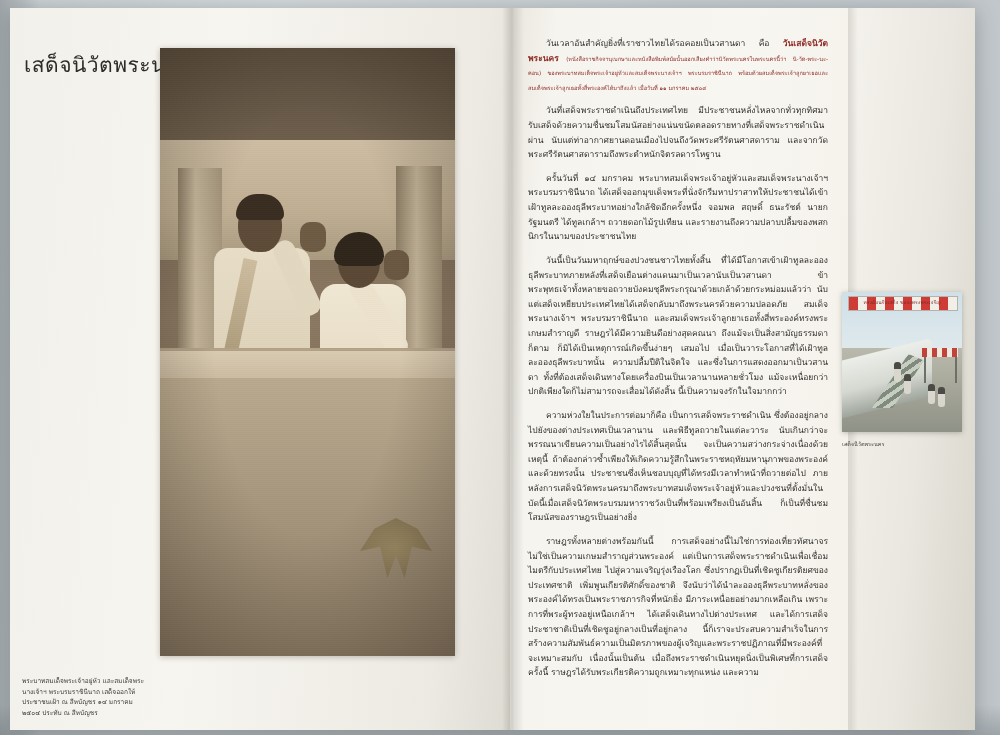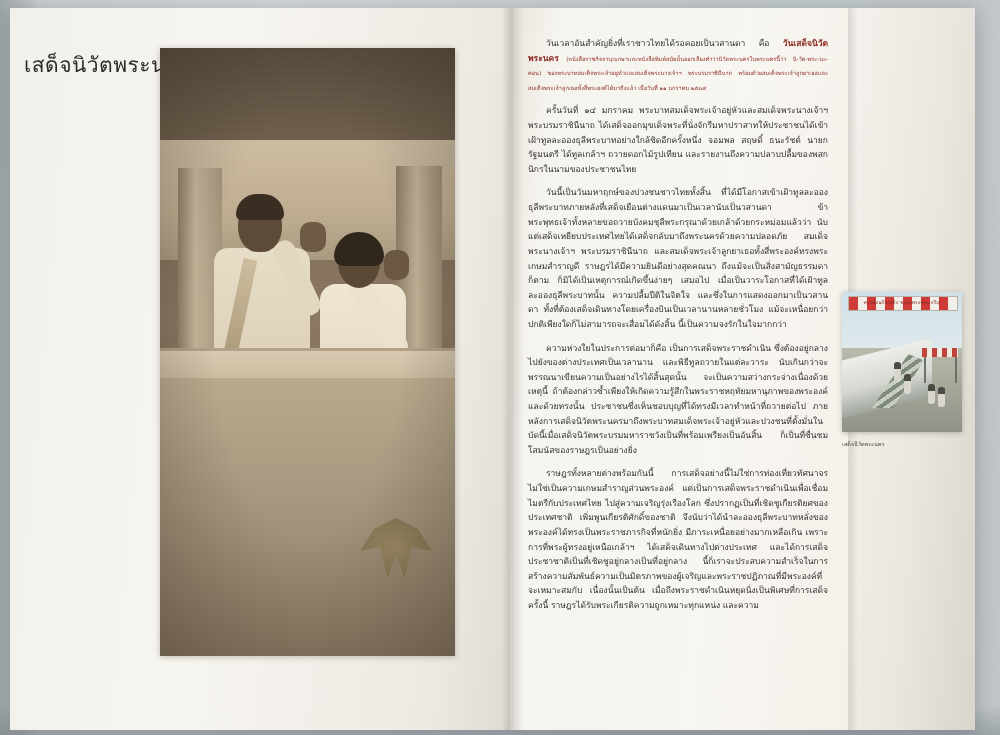--- a/index.html
+++ b/index.html
@@ -381,26 +381,28 @@
     <div class="baluster" style="left:38px"></div>
     <div class="baluster" style="left:68px"></div>
     <div class="baluster" style="left:98px"></div>
     <div class="baluster" style="left:128px"></div>
     <div class="bldg-lower"></div>
     <div class="photo-emblem"></div>
     <div class="photo-vignette"></div>
     <div class="photo-grain"></div>
   </div>
 
+  <div class="left-caption">พระบาทสมเด็จพระเจ้าอยู่หัว และสมเด็จพระนางเจ้าฯ พระบรมราชินีนาถ เสด็จออกให้ประชาชนเฝ้า ณ สีหบัญชร ๑๔ มกราคม ๒๕๐๔ ประทับ ณ สีหบัญชร</div>
 
   <div class="text-col">
     <p>
       <span>วันเวลาอันสำคัญยิ่งที่เราชาวไทยได้รอคอยเป็นวสานดา คือ </span><span class="kw-red">วันเสด็จนิวัตพระนคร</span>
       <span class="sub-red">(หนังสือราชกิจจานุเบกษาและหนังสือพิมพ์สมัยนั้นออกเสียงคำว่านิวัตพระนครในพระนครนี้ว่า นิ-วัด-พระ-นะ-คอน) ของพระบาทสมเด็จพระเจ้าอยู่หัวและสมเด็จพระนางเจ้าฯ พระบรมราชินีนาถ พร้อมด้วยสมเด็จพระเจ้าลูกยาเธอและสมเด็จพระเจ้าลูกเธอทั้งสี่พระองค์ได้มาถึงแล้ว เมื่อวันที่ ๑๑ มกราคม ๒๕๐๔</span>
     </p>
+    <p>วันที่เสด็จพระราชดำเนินถึงประเทศไทย มีประชาชนหลั่งไหลจากทั่วทุกทิศมารับเสด็จด้วยความชื่นชมโสมนัสอย่างแน่นขนัดตลอดรายทางที่เสด็จพระราชดำเนินผ่าน นับแต่ท่าอากาศยานดอนเมืองไปจนถึงวัดพระศรีรัตนศาสดาราม และจากวัดพระศรีรัตนศาสดารามถึงพระตำหนักจิตรลดารโหฐาน</p>
     <p>ครั้นวันที่ ๑๔ มกราคม พระบาทสมเด็จพระเจ้าอยู่หัวและสมเด็จพระนางเจ้าฯ พระบรมราชินีนาถ ได้เสด็จออกมุขเด็จพระที่นั่งจักรีมหาปราสาทให้ประชาชนได้เข้าเฝ้าทูลละอองธุลีพระบาทอย่างใกล้ชิดอีกครั้งหนึ่ง จอมพล สฤษดิ์ ธนะรัชต์ นายกรัฐมนตรี ได้ทูลเกล้าฯ ถวายดอกไม้รูปเทียน และรายงานถึงความปลาบปลื้มของพสกนิกรในนามของประชาชนไทย</p>
     <p>วันนี้เป็นวันมหาฤกษ์ของปวงชนชาวไทยทั้งสิ้น ที่ได้มีโอกาสเข้าเฝ้าทูลละอองธุลีพระบาทภายหลังที่เสด็จเยือนต่างแดนมาเป็นเวลานับเป็นวสานดา ข้าพระพุทธเจ้าทั้งหลายขอถวายบังคมชุลีพระกรุณาด้วยเกล้าด้วยกระหม่อมแล้วว่า นับแต่เสด็จเหยียบประเทศไทยได้เสด็จกลับมาถึงพระนครด้วยความปลอดภัย สมเด็จพระนางเจ้าฯ พระบรมราชินีนาถ และสมเด็จพระเจ้าลูกยาเธอทั้งสี่พระองค์ทรงพระเกษมสำราญดี ราษฎรได้มีความยินดีอย่างสุดคณนา ถึงแม้จะเป็นสิ่งสามัญธรรมดาก็ตาม ก็มิได้เป็นเหตุการณ์เกิดขึ้นง่ายๆ เสมอไป เมื่อเป็นวาระโอกาสที่ได้เฝ้าทูลละอองธุลีพระบาทนั้น ความปลื้มปีติในจิตใจ และซึ่งในการแสดงออกมาเป็นวสานดา ทั้งที่ต้องเสด็จเดินทางโดยเครื่องบินเป็นเวลานานหลายชั่วโมง แม้จะเหนื่อยกว่าปกติเพียงใดก็ไม่สามารถจะเสื่อมได้ดังสิ้น นี้เป็นความจงรักในใจมากกว่า</p>
     <p>ความห่วงใยในประการต่อมาก็คือ เป็นการเสด็จพระราชดำเนิน ซึ่งต้องอยู่กลางไปยังของต่างประเทศเป็นเวลานาน และพิธีทูลถวายในแต่ละวาระ นับเกินกว่าจะพรรณนาเขียนความเป็นอย่างไรได้สิ้นสุดนั้น จะเป็นความสว่างกระจ่างเนื่องด้วยเหตุนี้ ถ้าต้องกล่าวซ้ำเพียงให้เกิดความรู้สึกในพระราชหฤทัยมหานุภาพของพระองค์ และด้วยทรงนั้น ประชาชนซึ่งเห็นชอบบุญที่ได้ทรงมีเวลาทำหน้าที่ถวายต่อไป ภายหลังการเสด็จนิวัตพระนครมาถึงพระบาทสมเด็จพระเจ้าอยู่หัวและปวงชนที่ตั้งมั่นในบัดนี้เมื่อเสด็จนิวัตพระบรมมหาราชวังเป็นที่พร้อมเพรียงเป็นอันสิ้น ก็เป็นที่ชื่นชมโสมนัสของราษฎรเป็นอย่างยิ่ง</p>
     <p>ราษฎรทั้งหลายต่างพร้อมกันนี้ การเสด็จอย่างนี้ไม่ใช่การท่องเที่ยวทัศนาจร ไม่ใช่เป็นความเกษมสำราญส่วนพระองค์ แต่เป็นการเสด็จพระราชดำเนินเพื่อเชื่อมไมตรีกับประเทศไทย ไปสู่ความเจริญรุ่งเรืองโลก ซึ่งปรากฏเป็นที่เชิดชูเกียรติยศของประเทศชาติ เพิ่มพูนเกียรติศักดิ์ของชาติ จึงนับว่าได้นำละอองธุลีพระบาทหลั่งของพระองค์ได้ทรงเป็นพระราชภารกิจที่หนักยิ่ง มีภาระเหนื่อยอย่างมากเหลือเกิน เพราะการที่พระผู้ทรงอยู่เหนือเกล้าฯ ได้เสด็จเดินทางไปต่างประเทศ และได้การเสด็จประชาชาติเป็นที่เชิดชูอยู่กลางเป็นที่อยู่กลาง นี้ก็เราจะประสบความสำเร็จในการสร้างความสัมพันธ์ความเป็นมิตรภาพของผู้เจริญและพระราชปฏิภาณที่มีพระองค์ที่จะเหมาะสมกับ เนื่องนั้นเป็นต้น เมื่อถึงพระราชดำเนินหยุดนิ่งเป็นพิเศษที่การเสด็จครั้งนี้ ราษฎรได้รับพระเกียรติความถูกเหมาะทุกแหน่ง และความ</p>
   </div>
 
   <div class="side-photo">
     <div class="sp-sky"></div>
     <div class="sp-ground"></div>
     <div class="sp-plane"></div>

